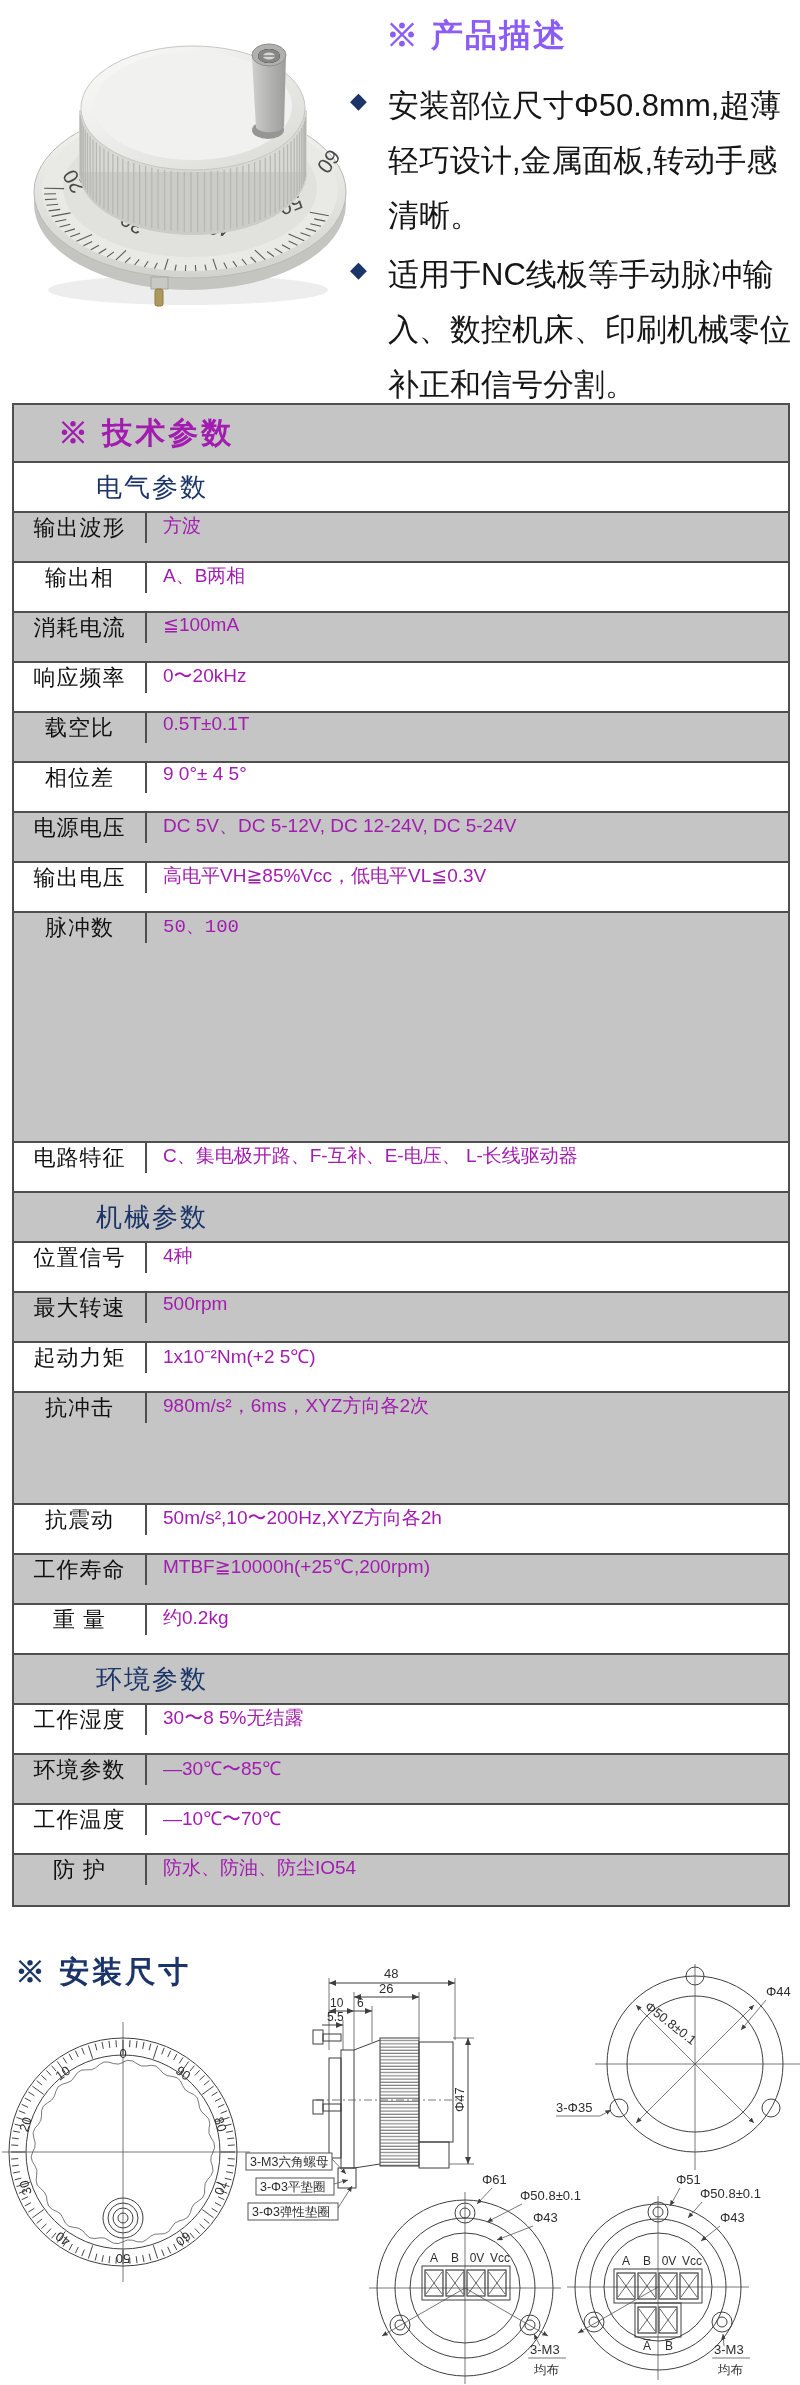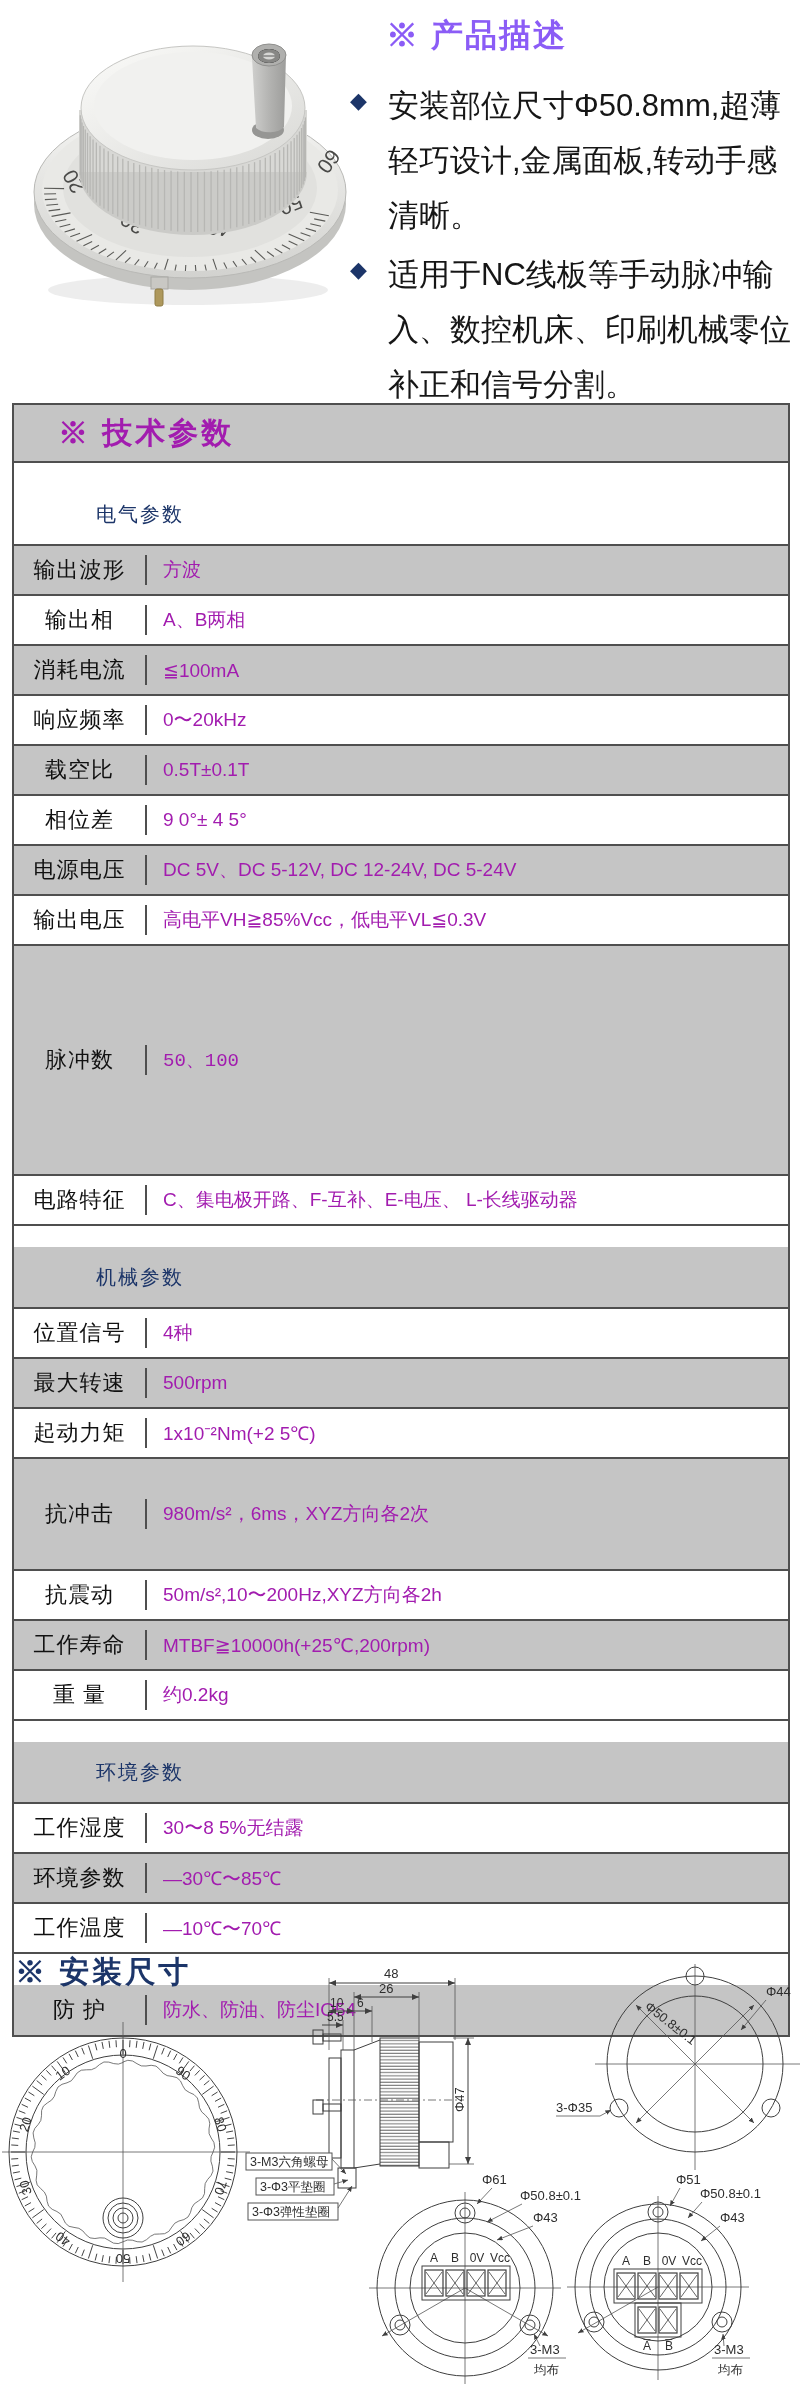--- a/index.html
+++ b/index.html
@@ -10,27 +10,27 @@
   
   .desc{position:absolute;left:386px;top:14px;width:410px;}
   .desc-title{font-size:32px;font-weight:bold;color:#8b5cf6;letter-spacing:2px;margin-bottom:20px;}
   .bullet{position:relative;padding-left:2px;font-size:31px;line-height:55px;color:#161616;margin-bottom:4px;}
   .bullet .dia{position:absolute;left:-36px;top:12px;font-size:22px;color:#1c3569;line-height:1;}
 
   
   .spec-table{position:absolute;left:12px;top:403px;width:778px;
               border:2px solid #4f4f4f;box-sizing:border-box;background:#fff;}
   .spec-table>div{box-sizing:border-box;border-bottom:2px solid #4f4f4f;}
-  .spec-table>div:last-child{border-bottom:none;margin-top:31px;}
+  .spec-table>div:last-child{border-bottom:none;}
   .spec-table>div:nth-child(odd){background:#c5c5c5;}
   .t-main{height:58px;display:flex;align-items:center;padding-left:44px;
           font-size:30px;font-weight:bold;color:#a21caf;letter-spacing:3px;}
-  .t-sec{height:62px;display:flex;align-items:center;padding-left:82px;
-         font-size:20px;color:#1c3569;letter-spacing:2px;margin-top:21px;}
-  .t-row{min-height:50px;display:flex;align-items:center;}
+  .t-sec{height:50px;display:flex;align-items:center;padding-left:82px;
+         font-size:26px;color:#1c3569;letter-spacing:2px;}
+  .t-row{min-height:50px;display:flex;align-items:flex-start;}
   .t-row .lbl{width:131px;flex:0 0 131px;border-right:2px solid #4f4f4f;
               display:flex;align-items:center;justify-content:center;
               font-size:22px;color:#111;text-align:center;letter-spacing:1px;}
   .t-row .val{flex:1;display:flex;align-items:center;padding-left:16px;
               font-size:19px;color:#a21caf;}
   .tall-a{height:230px;font-family:Liberation Mono, monospace;}
   .tall-b{height:112px;}
 
   
   .install-title{position:absolute;left:15px;top:1952px;font-size:30px;font-weight:bold;

